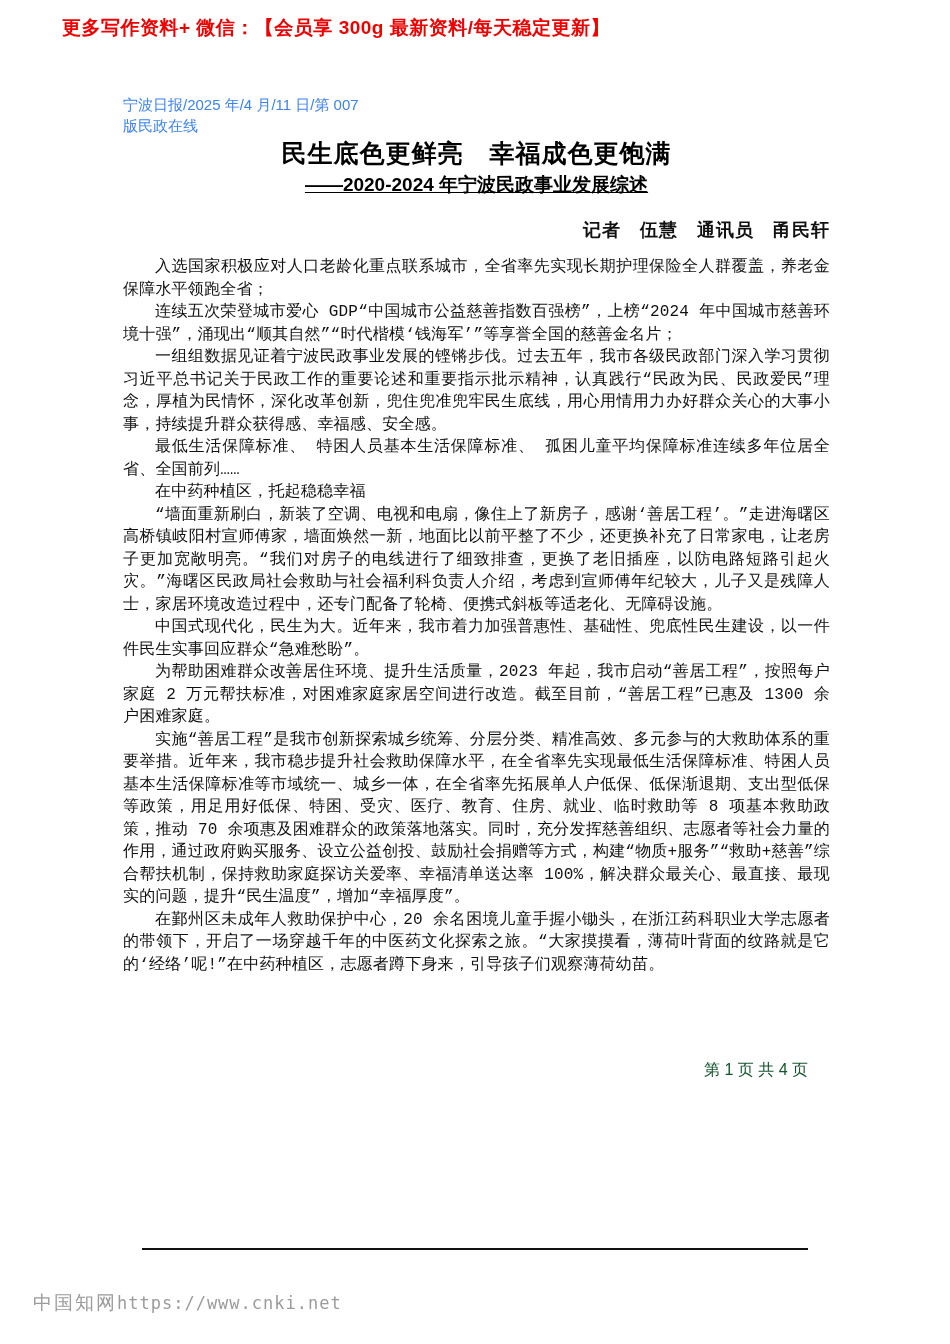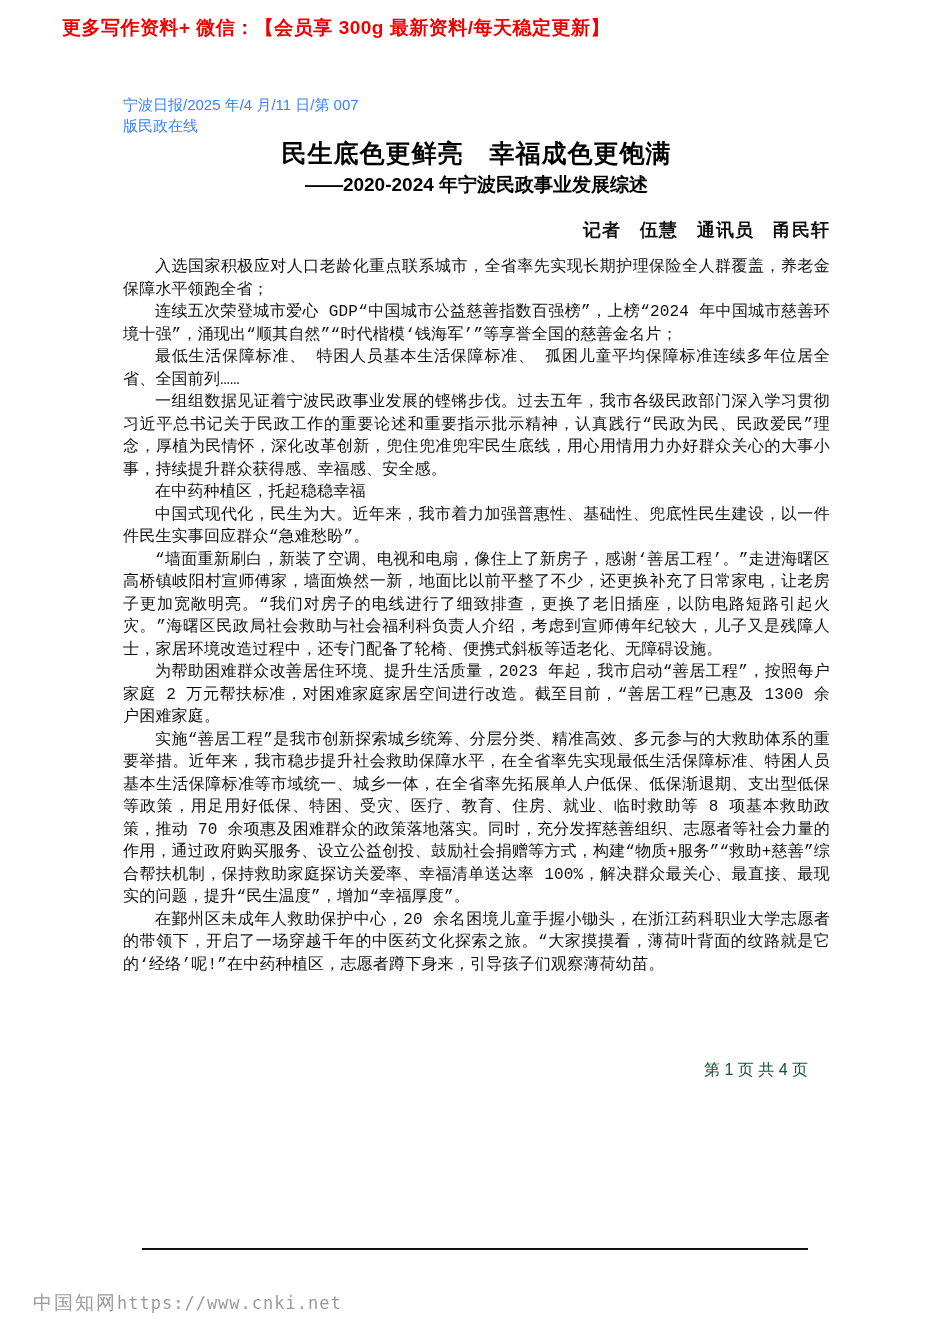--- a/index.html
+++ b/index.html
@@ -58,20 +58,21 @@
   .article-subtitle {
     position: absolute;
     top: 172px;
     left: 0;
     width: 707px;
     text-align: center;
     font-size: 19px;
     font-weight: bold;
     color: #000000;
     white-space: nowrap;
+    text-decoration: underline;
   }
   .article-byline {
     position: absolute;
     top: 218px;
     left: 0;
     width: 707px;
     text-align: right;
     font-size: 18px;
     font-weight: bold;
     color: #111111;
@@ -147,25 +148,25 @@
 
     <div class="article-title">民生底色更鲜亮　幸福成色更饱满</div>
 
     <div class="article-subtitle">——2020-2024 年宁波民政事业发展综述</div>
 
     <div class="article-byline">记者　伍慧　通讯员　甬民轩</div>
 
     <div class="article-body">
       <p>入选国家积极应对人口老龄化重点联系城市，全省率先实现长期护理保险全人群覆盖，养老金保障水平领跑全省；</p>
       <p>连续五次荣登城市爱心 GDP“中国城市公益慈善指数百强榜”，上榜“2024 年中国城市慈善环境十强”，涌现出“顺其自然”“时代楷模‘钱海军’”等享誉全国的慈善金名片；</p>
+      <p>一组组数据见证着宁波民政事业发展的铿锵步伐。过去五年，我市各级民政部门深入学习贯彻习近平总书记关于民政工作的重要论述和重要指示批示精神，认真践行“民政为民、民政爱民”理念，厚植为民情怀，深化改革创新，兜住兜准兜牢民生底线，用心用情用力办好群众关心的大事小事，持续提升群众获得感、幸福感、安全感。</p>
       <p>最低生活保障标准、 特困人员基本生活保障标准、 孤困儿童平均保障标准连续多年位居全省、全国前列……</p>
-      <p>一组组数据见证着宁波民政事业发展的铿锵步伐。过去五年，我市各级民政部门深入学习贯彻习近平总书记关于民政工作的重要论述和重要指示批示精神，认真践行“民政为民、民政爱民”理念，厚植为民情怀，深化改革创新，兜住兜准兜牢民生底线，用心用情用力办好群众关心的大事小事，持续提升群众获得感、幸福感、安全感。</p>
       <p>在中药种植区，托起稳稳幸福</p>
+      <p>“墙面重新刷白，新装了空调、电视和电扇，像住上了新房子，感谢‘善居工程’。”走进海曙区高桥镇岐阳村宣师傅家，墙面焕然一新，地面比以前平整了不少，还更换补充了日常家电，让老房子更加宽敞明亮。“我们对房子的电线进行了细致排查，更换了老旧插座，以防电路短路引起火灾。”海曙区民政局社会救助与社会福利科负责人介绍，考虑到宣师傅年纪较大，儿子又是残障人士，家居环境改造过程中，还专门配备了轮椅、便携式斜板等适老化、无障碍设施。</p>
       <p>中国式现代化，民生为大。近年来，我市着力加强普惠性、基础性、兜底性民生建设，以一件件民生实事回应群众“急难愁盼”。</p>
-      <p>“墙面重新刷白，新装了空调、电视和电扇，像住上了新房子，感谢‘善居工程’。”走进海曙区高桥镇岐阳村宣师傅家，墙面焕然一新，地面比以前平整了不少，还更换补充了日常家电，让老房子更加宽敞明亮。“我们对房子的电线进行了细致排查，更换了老旧插座，以防电路短路引起火灾。”海曙区民政局社会救助与社会福利科负责人介绍，考虑到宣师傅年纪较大，儿子又是残障人士，家居环境改造过程中，还专门配备了轮椅、便携式斜板等适老化、无障碍设施。</p>
       <p>为帮助困难群众改善居住环境、提升生活质量，2023 年起，我市启动“善居工程”，按照每户家庭 2 万元帮扶标准，对困难家庭家居空间进行改造。截至目前，“善居工程”已惠及 1300 余户困难家庭。</p>
       <p>实施“善居工程”是我市创新探索城乡统筹、分层分类、精准高效、多元参与的大救助体系的重要举措。近年来，我市稳步提升社会救助保障水平，在全省率先实现最低生活保障标准、特困人员基本生活保障标准等市域统一、城乡一体，在全省率先拓展单人户低保、低保渐退期、支出型低保等政策，用足用好低保、特困、受灾、医疗、教育、住房、就业、临时救助等 8 项基本救助政策，推动 70 余项惠及困难群众的政策落地落实。同时，充分发挥慈善组织、志愿者等社会力量的作用，通过政府购买服务、设立公益创投、鼓励社会捐赠等方式，构建“物质+服务”“救助+慈善”综合帮扶机制，保持救助家庭探访关爱率、幸福清单送达率 100%，解决群众最关心、最直接、最现实的问题，提升“民生温度”，增加“幸福厚度”。</p>
       <p>在鄞州区未成年人救助保护中心，20 余名困境儿童手握小锄头，在浙江药科职业大学志愿者的带领下，开启了一场穿越千年的中医药文化探索之旅。“大家摸摸看，薄荷叶背面的纹路就是它的‘经络’呢!”在中药种植区，志愿者蹲下身来，引导孩子们观察薄荷幼苗。</p>
     </div>
 
     <div class="page-indicator">第 1 页 共 4 页</div>
 
   </div>
 
   <div class="footer-divider"></div>

